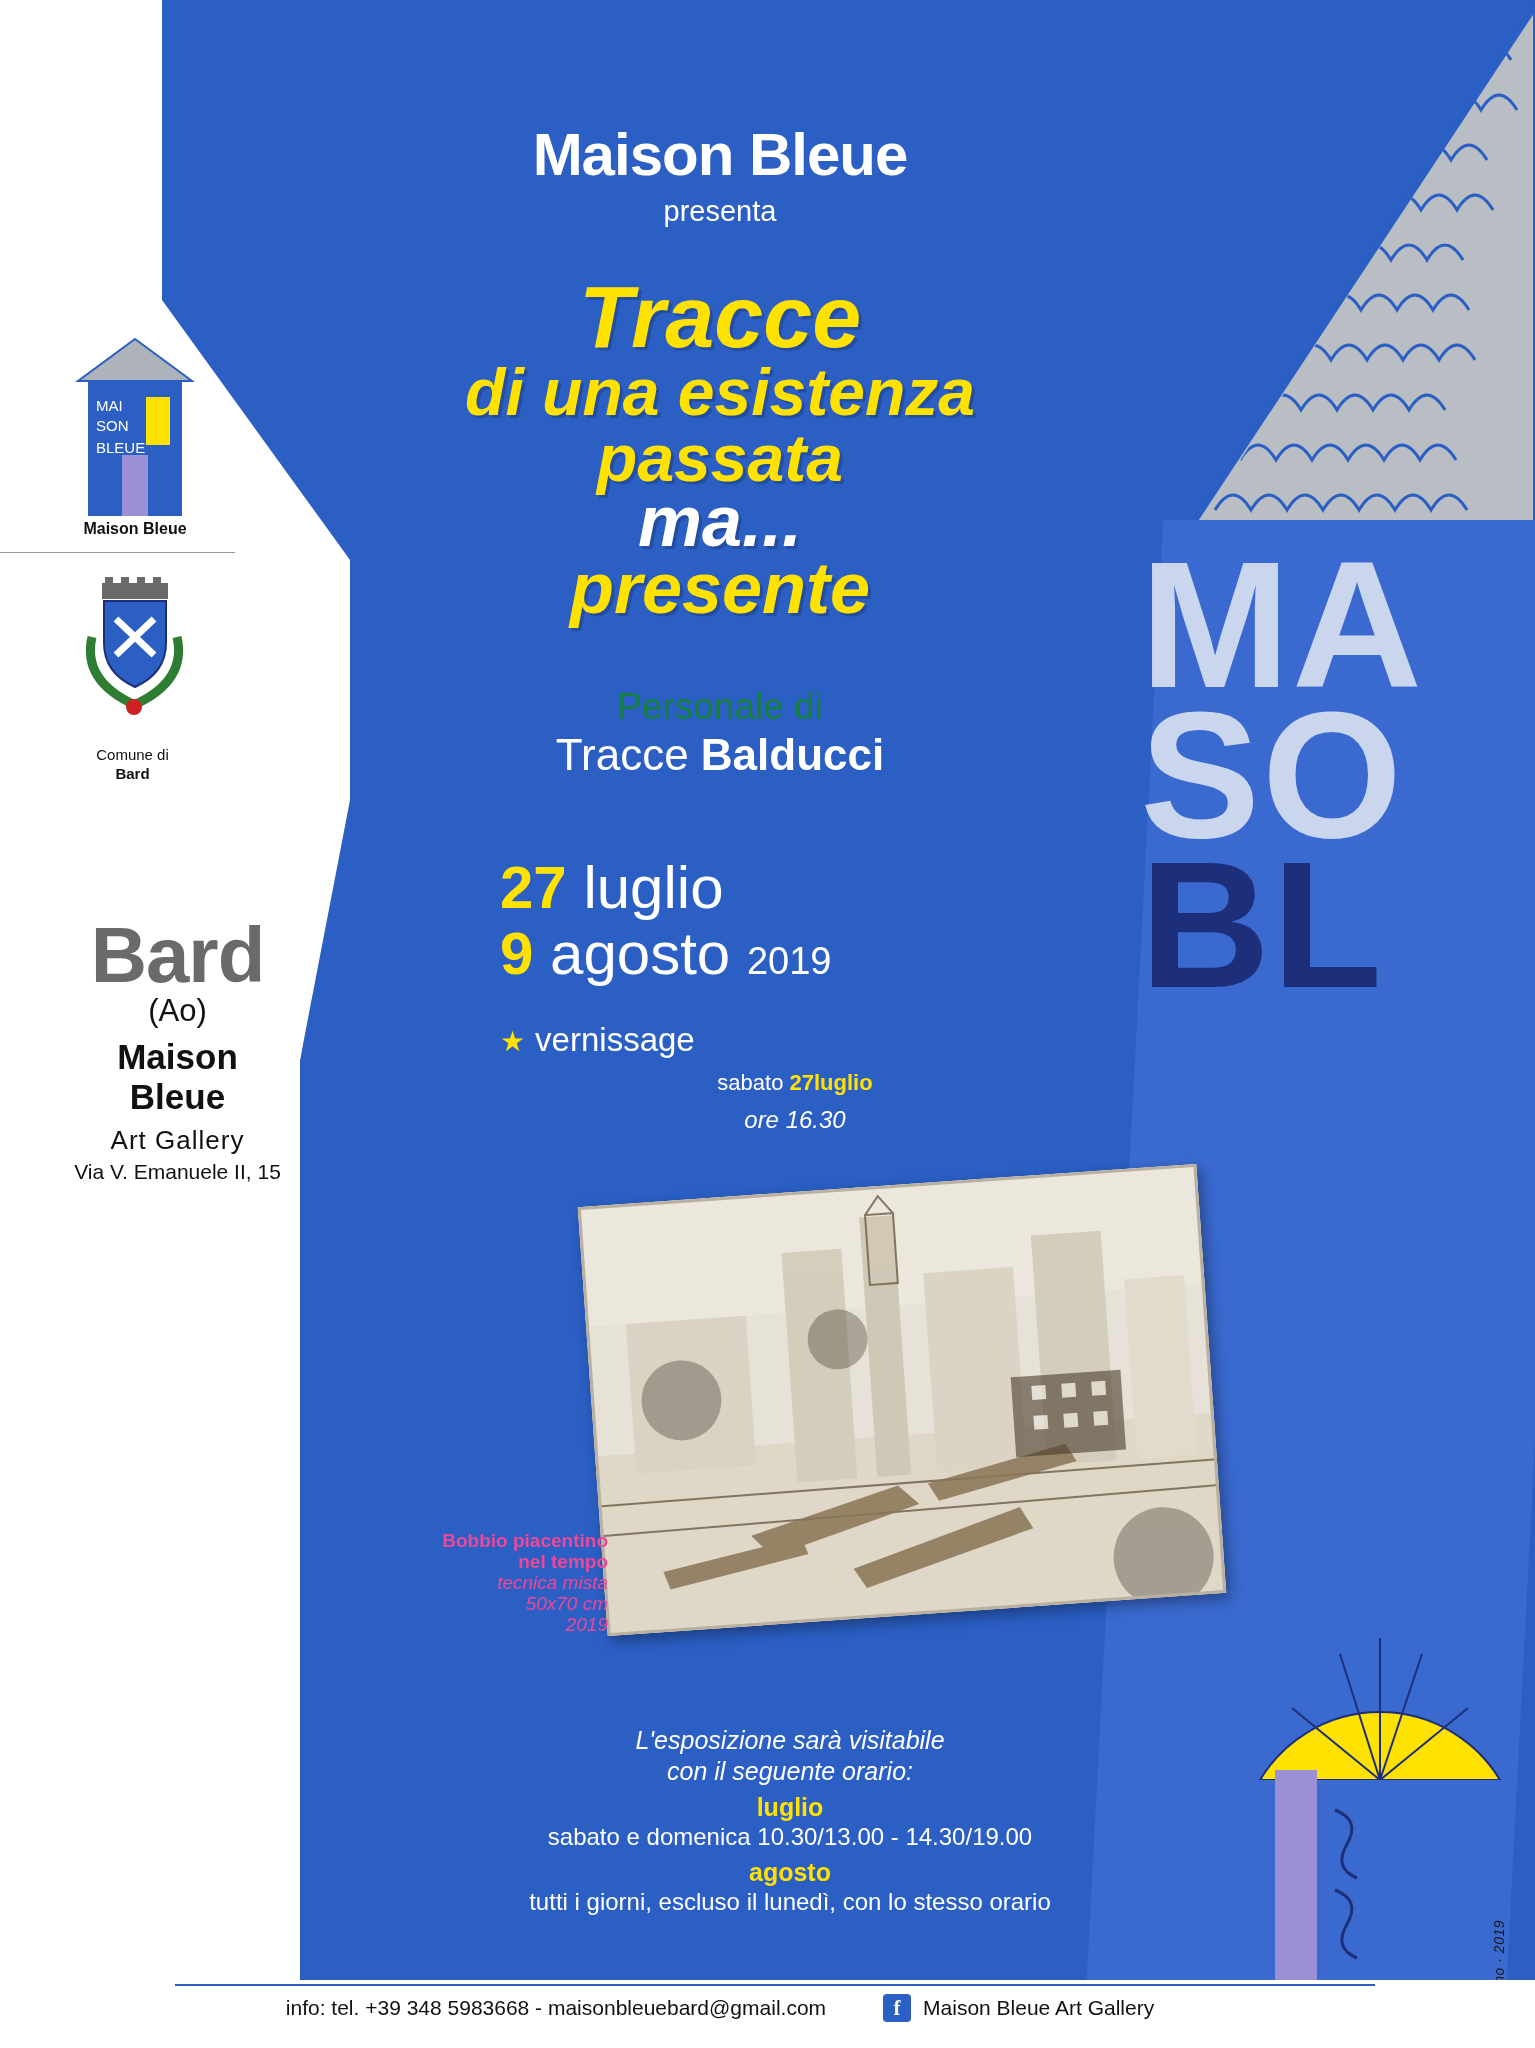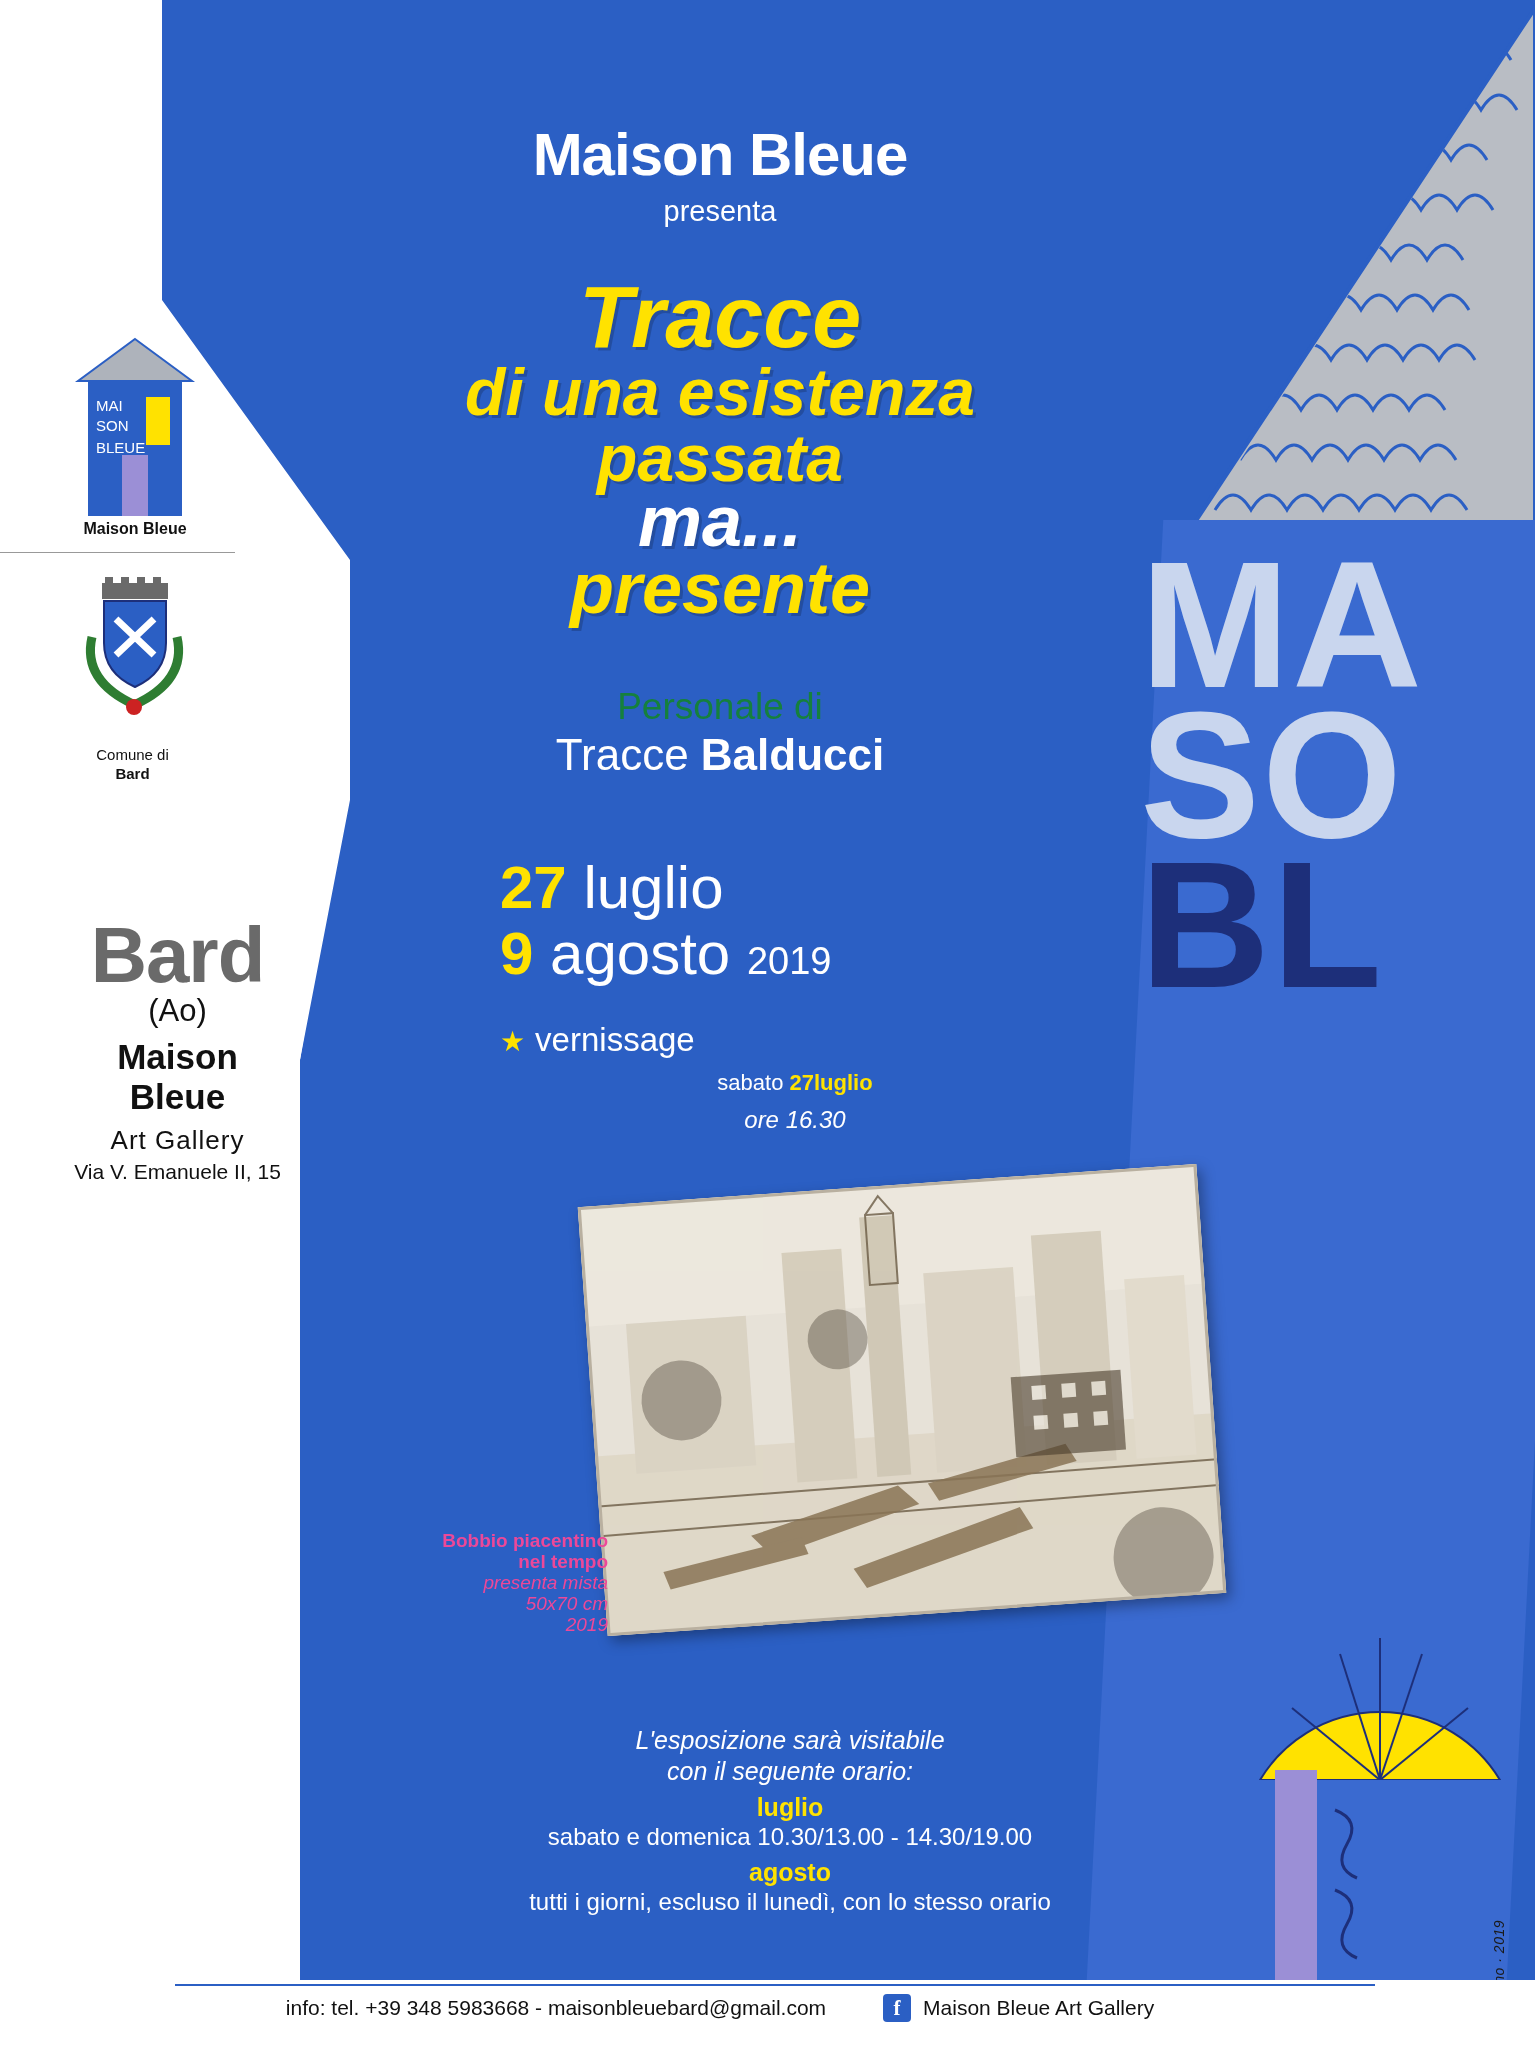--- a/index.html
+++ b/index.html
@@ -353,21 +353,21 @@
         <circle cx="560" cy="390" r="50"></circle>
         <circle cx="250" cy="150" r="30"></circle>
       </g>
       <rect x="0" y="0" width="620" height="430" fill="none" stroke="#b9b0a0" stroke-width="6"></rect>
     </svg>
   </div>
 
   <div class="art-cap">
     <div class="b">Bobbio piacentino</div>
     <div class="b">nel tempo</div>
-    <div class="i">presenta mista</div>
+    <div class="i">tecnica mista</div>
     <div class="i">50x70 cm</div>
     <div class="i">2019</div>
   </div>
 
   <div class="hours">
     <div class="h-it">L'esposizione sarà visitabile</div>
     <div class="h-it">con il seguente orario:</div>
     <div class="h-month">luglio</div>
     <div class="h-line">sabato e domenica 10.30/13.00 - 14.30/19.00</div>
     <div class="h-month">agosto</div>

